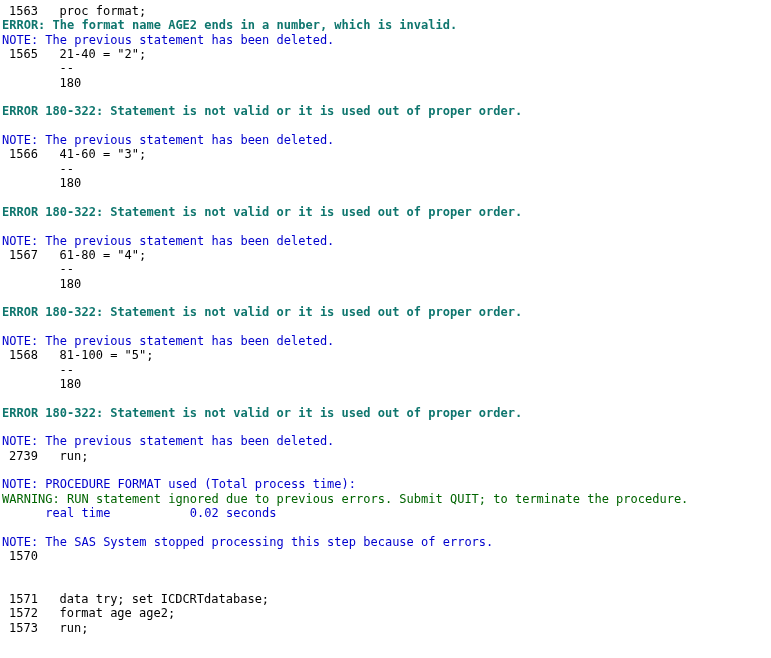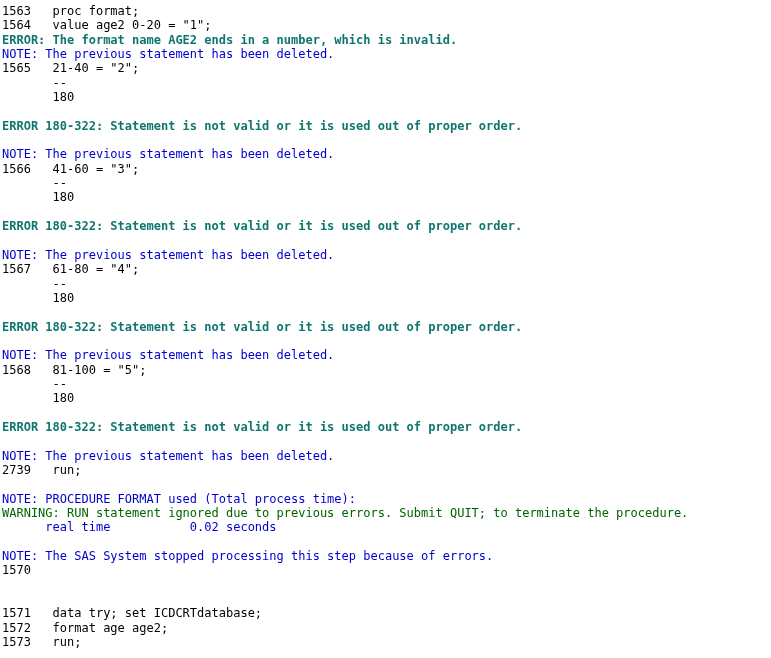--- a/index.html
+++ b/index.html
@@ -22,32 +22,31 @@
     box-sizing: border-box;
   }
   .line {
     font-family: "DejaVu Sans Mono", monospace;
     font-size: 12px;
     line-height: 14.35px;
     white-space: pre;
     letter-spacing: 0px;
     height: 14.35px;
   }
-  .c-black   { color: #000000; }
+  .c-black   { color: #000000; margin-left: 7px; }
   .c-blue    { color: #0000cd; }
   .c-red     { color: #0f766e; font-weight: bold; }
   .c-green   { color: #006400; }
   .blank { height: 14.35px; }
 </style>
 </head>
 <body>
 
 <div id="log">
     <div class="line c-black">1563   proc format;</div>
-    <div class="line c-black">1564   value age2 0-20 = "1";</div>
     <div class="line c-red">ERROR: The format name AGE2 ends in a number, which is invalid.</div>
     <div class="line c-blue">NOTE: The previous statement has been deleted.</div>
     <div class="line c-black">1565   21-40 = "2";</div>
     <div class="line c-black">       --</div>
     <div class="line c-black">       180</div>
     <div class="line blank"></div>
     <div class="line c-red">ERROR 180-322: Statement is not valid or it is used out of proper order.</div>
     <div class="line blank"></div>
     <div class="line c-blue">NOTE: The previous statement has been deleted.</div>
     <div class="line c-black">1566   41-60 = "3";</div>

